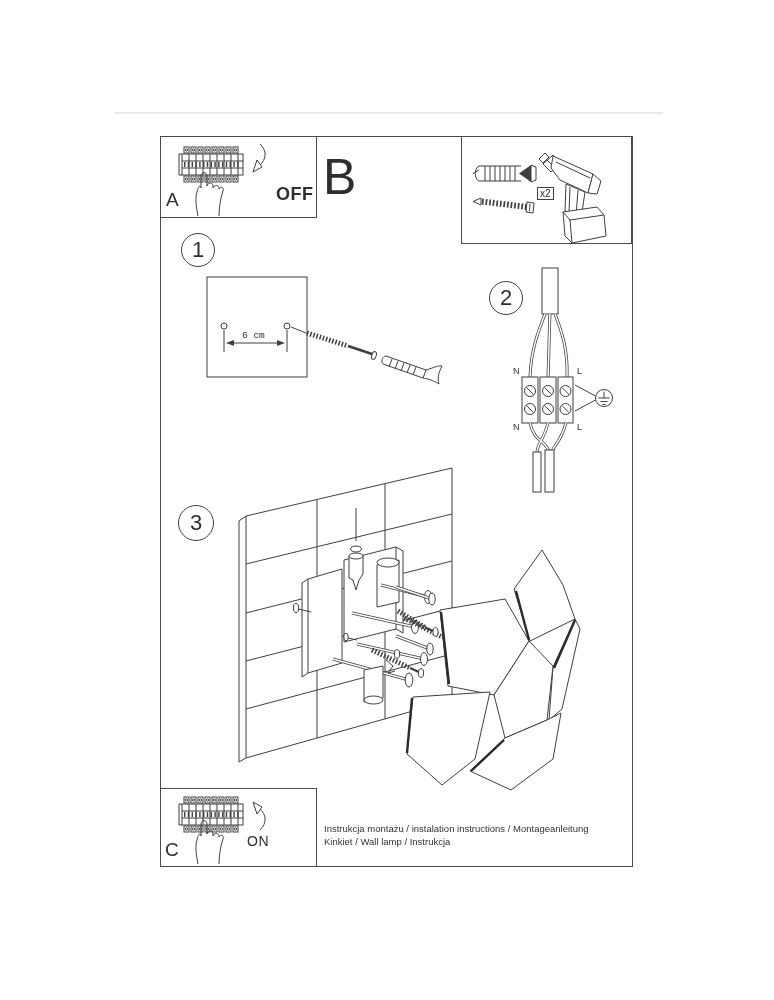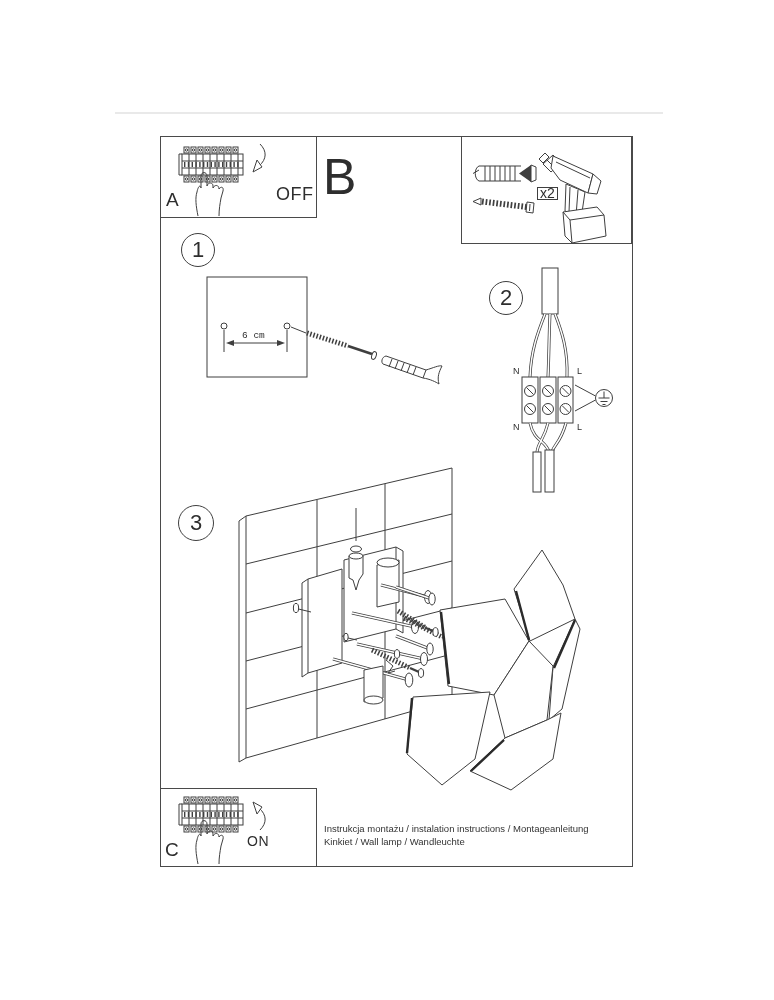--- a/index.html
+++ b/index.html
@@ -2,21 +2,21 @@
 <html><head>
 <meta charset="utf-8">
 <style>
   html,body{margin:0;padding:0;background:#fff;}
   body{width:774px;height:1000px;position:relative;font-family:"Liberation Sans",sans-serif;color:#2e2e2e;}
   .abs{position:absolute;}
   .frame{border:1px solid #4a4a4a;background:transparent;}
   .lbl{color:#2e2e2e;white-space:nowrap;}
   .circle-num{border:1.4px solid #3f3f3f;border-radius:50%;display:flex;align-items:center;justify-content:center;
               font-size:22px;color:#2e2e2e;background:#fff;}
-  .qty-badge{border:1px solid #3f3f3f;font-size:14px;line-height:11px;padding:0 2px;background:#fff;}
+  .qty-badge{border:1px solid #3f3f3f;font-size:10px;line-height:11px;padding:0 2px;background:#fff;}
   .footer-text{font-size:9.5px;line-height:13px;color:#333;}
   .nl{font-size:9px;color:#2e2e2e;}
   .dim{font-size:9.5px;color:#2e2e2e;}
   svg .ln{stroke:#3f3f3f;fill:none;stroke-width:1;}
   svg .lnw{stroke:#3f3f3f;fill:#fff;stroke-width:1;}
   svg .thick{stroke:#2b2b2b;fill:none;stroke-width:2.4;}
   svg .tube-o{stroke:#3f3f3f;stroke-width:3;fill:none;}
   svg .tube-i{stroke:#fff;stroke-width:1.5;fill:none;}
   svg .thread{stroke:#3f3f3f;stroke-width:6;stroke-dasharray:1.7,1.9;fill:none;}
   svg .thread-sm{stroke:#3f3f3f;stroke-width:5;stroke-dasharray:1.5,1.8;fill:none;}
@@ -242,21 +242,21 @@
     <polygon class="lnw" points="505,738 547,720 561,713 553,759 511,790 470,771"></polygon>
     <path class="thick" d="M516,591 L529,640"></path>
     <path class="thick" d="M441,612 L449,684"></path>
     <path class="thick" d="M575,620 L554,668"></path>
     <path class="thick" d="M412,698 L407,753"></path>
     <path class="thick" d="M471,771 L504,740"></path>
   </g>
 </svg>
 
 <div class="abs lbl" style="left:166px;top:189px;font-size:19px;">A</div>
-<div class="abs lbl" style="left:276px;top:184px;font-size:18px;letter-spacing:0.5px;">OFF</div>
+<div class="abs lbl" style="left:276px;top:184px;font-size:18px;letter-spacing:0.5px;font-weight:bold;">OFF</div>
 <div class="abs lbl" style="left:323px;top:148px;font-size:50px;">B</div>
 <div class="abs lbl" style="left:165px;top:839px;font-size:19px;">C</div>
 <div class="abs lbl" style="left:247px;top:833px;font-size:14px;letter-spacing:0.5px;">ON</div>
 <div class="abs qty-badge" style="left:537px;top:187px;">x2</div>
 
 <div class="abs circle-num" style="left:181px;top:233px;width:32px;height:32px;">
   <span>1</span>
 </div>
 <div class="abs circle-num" style="left:489px;top:281px;width:32px;height:32px;">
   <span>2</span>
@@ -266,13 +266,13 @@
 </div>
 
 <div class="abs dim" style="left:242px;top:330px;font-family:Liberation Mono, monospace;">6 cm</div>
 
 <div class="abs nl" style="left:513px;top:366px;">N</div>
 <div class="abs nl" style="left:577px;top:366px;">L</div>
 <div class="abs nl" style="left:513px;top:422px;">N</div>
 <div class="abs nl" style="left:577px;top:422px;">L</div>
 
 <div class="abs footer-text" style="left:324px;top:822px;">Instrukcja montażu / instalation instructions / Montageanleitung</div>
-<div class="abs footer-text" style="left:324px;top:835px;">Kinkiet / Wall lamp / Wandleuchte</div>
+<div class="abs footer-text" style="left:324px;top:835px;">Kinkiet / Wall lamp / Instrukcja</div>
 
 </body></html>

